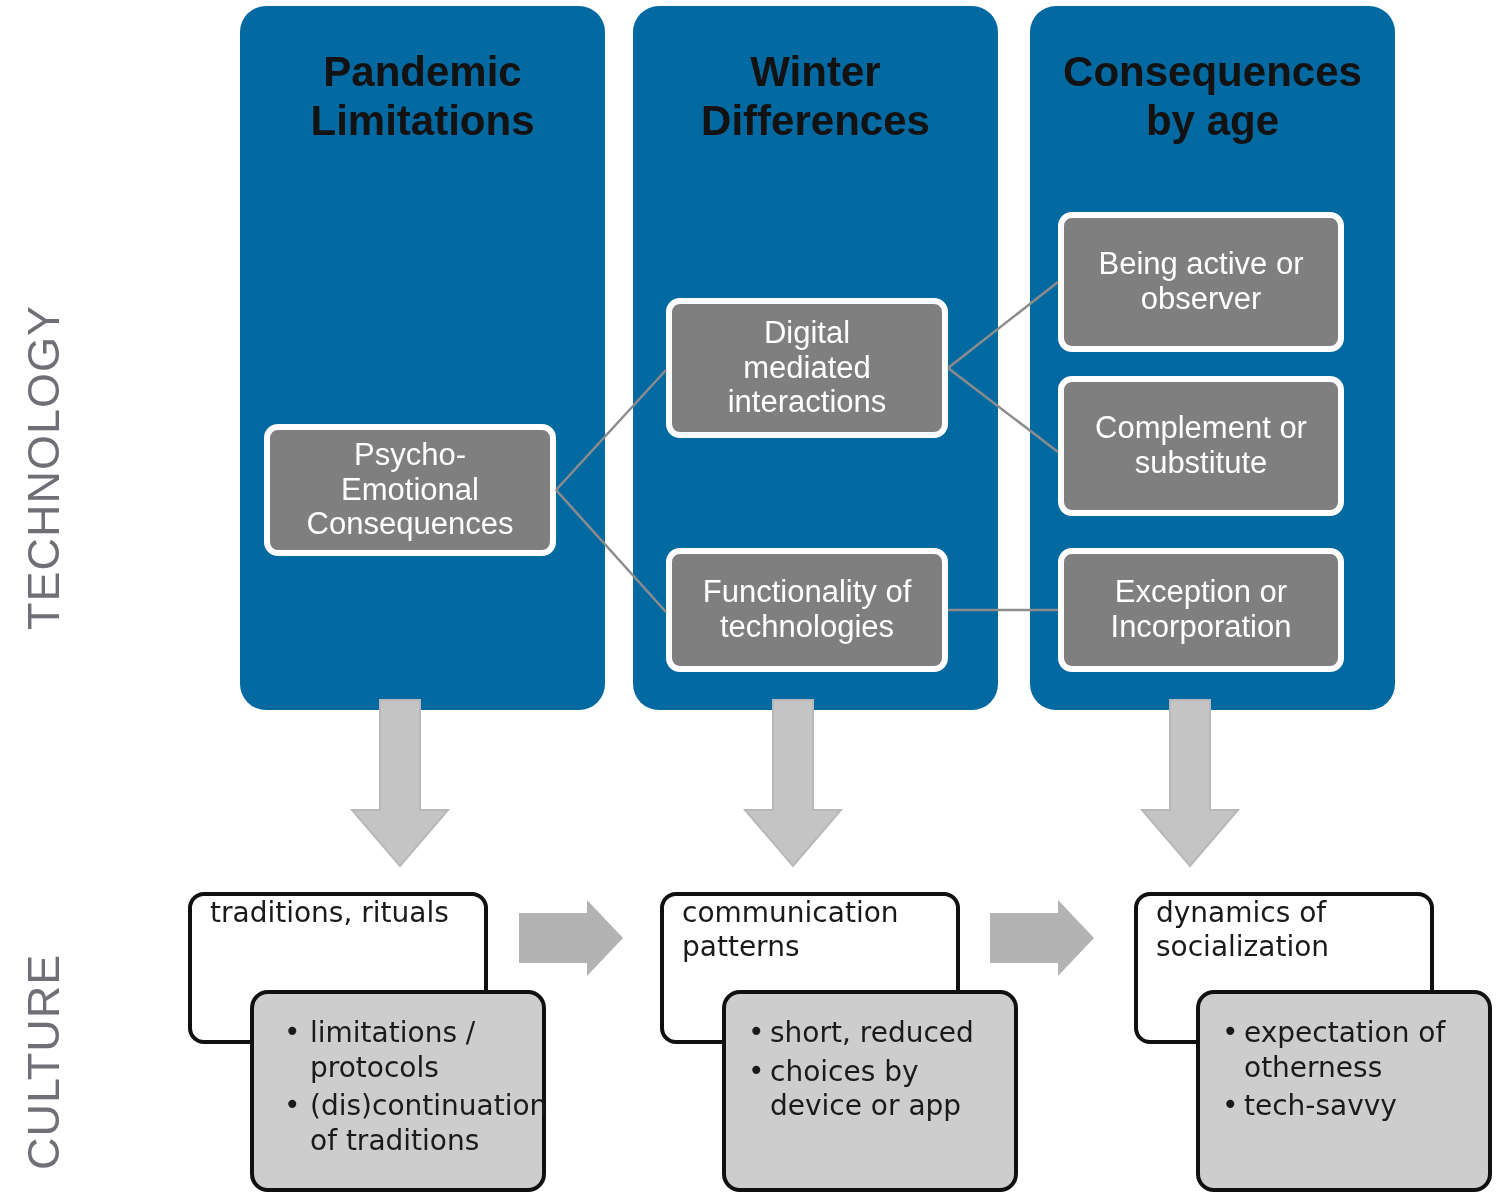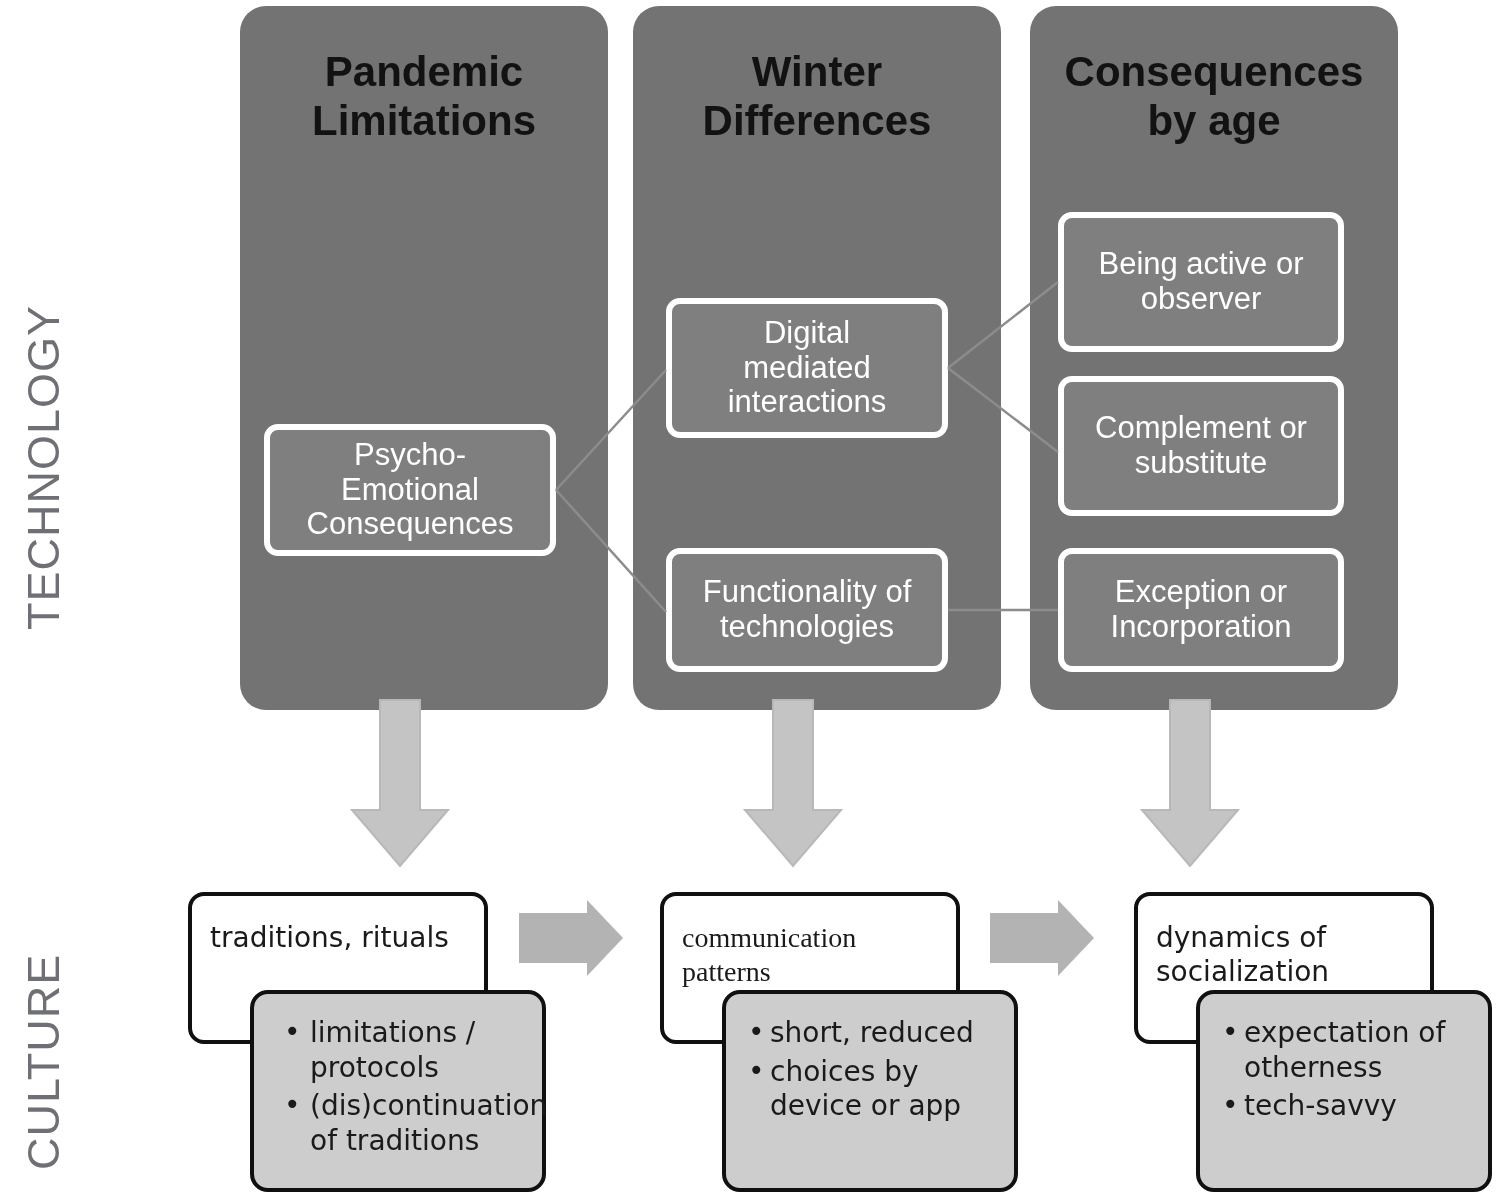--- a/index.html
+++ b/index.html
@@ -28,25 +28,26 @@
   }
   #culture-label{
     left:18px; top:1170px;
     font-size:45px;
     transform:rotate(-90deg);
   }
 
   
   .panel{
     position:absolute;
-    background:#737373;
+    background:#0369a1;
     border-radius:26px;
     top:6px;
     height:704px;
-    width:368px;
+    width:340px;
+    padding-left:25px;
   }
   .panel-title{
     position:absolute;
     left:0;right:0;top:42px;
     text-align:center;
     font-size:42px;
     font-weight:700;
     line-height:1.16;
     color:#121212;
   }
@@ -71,21 +72,21 @@
   
   #connectors{position:absolute;left:0;top:0;width:1500px;height:1198px;pointer-events:none;}
 
   
   .white-card{
     position:absolute;
     background:#ffffff;
     border:4px solid #101010;
     border-radius:16px;
     box-sizing:border-box;
-    padding:25px 16px 0 18px;
+    padding:0 16px 0 18px;
     font-size:28px;
     line-height:1.22;
     color:#1a1a1a;
     font-family:"DejaVu Sans", sans-serif;
   }
   .gray-card{
     position:absolute;
     background:#cdcdcd;
     border:4px solid #101010;
     border-radius:18px;
@@ -186,21 +187,21 @@
   <div class="white-card" style="left:188px;top:892px;width:300px;height:152px;">
     <span>traditions, rituals</span>
   </div>
   <div class="gray-card" style="left:250px;top:990px;width:296px;height:202px;">
     <ul>
       <li><span class="bul">•</span><span>limitations / protocols</span></li>
       <li><span class="bul">•</span><span>(dis)continuation of traditions</span></li>
     </ul>
   </div>
 
-  <div class="white-card" style="left:660px;top:892px;width:300px;height:152px;font-family:Liberation Serif, serif;">
+  <div class="white-card" style="left:660px;top:892px;width:300px;height:152px;">
     <span>communication patterns</span>
   </div>
   <div class="gray-card tight" style="left:722px;top:990px;width:296px;height:202px;padding-left:22px;">
     <ul>
       <li><span class="bul">•</span><span>short, reduced</span></li>
       <li><span class="bul">•</span><span>choices by device or app</span></li>
     </ul>
   </div>
 
   <div class="white-card" style="left:1134px;top:892px;width:300px;height:152px;">

